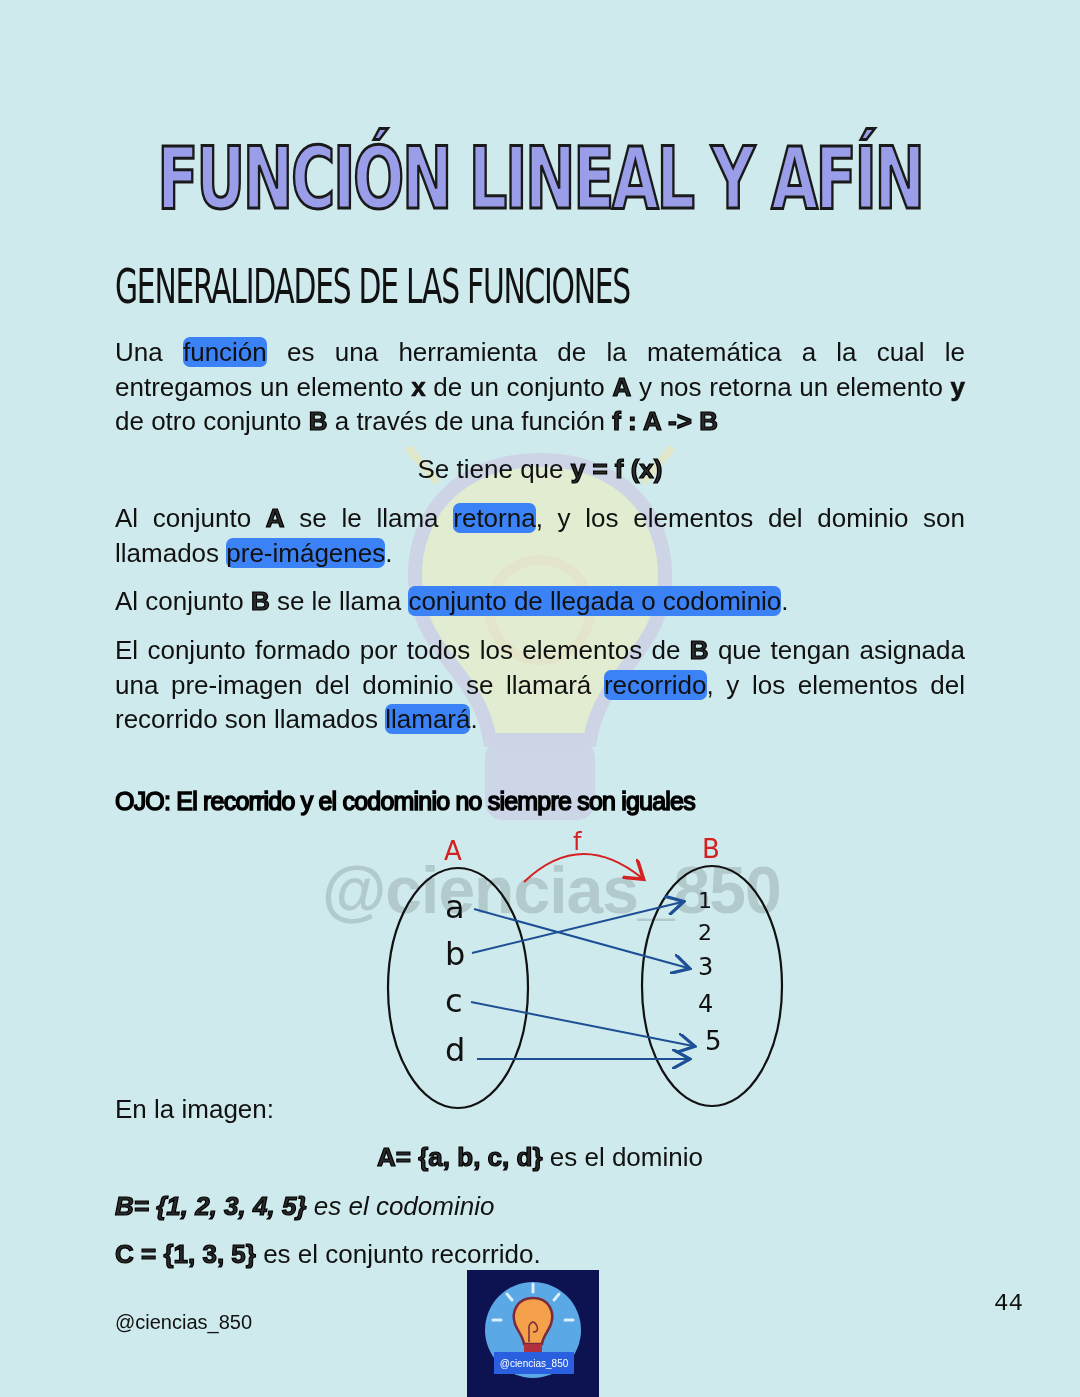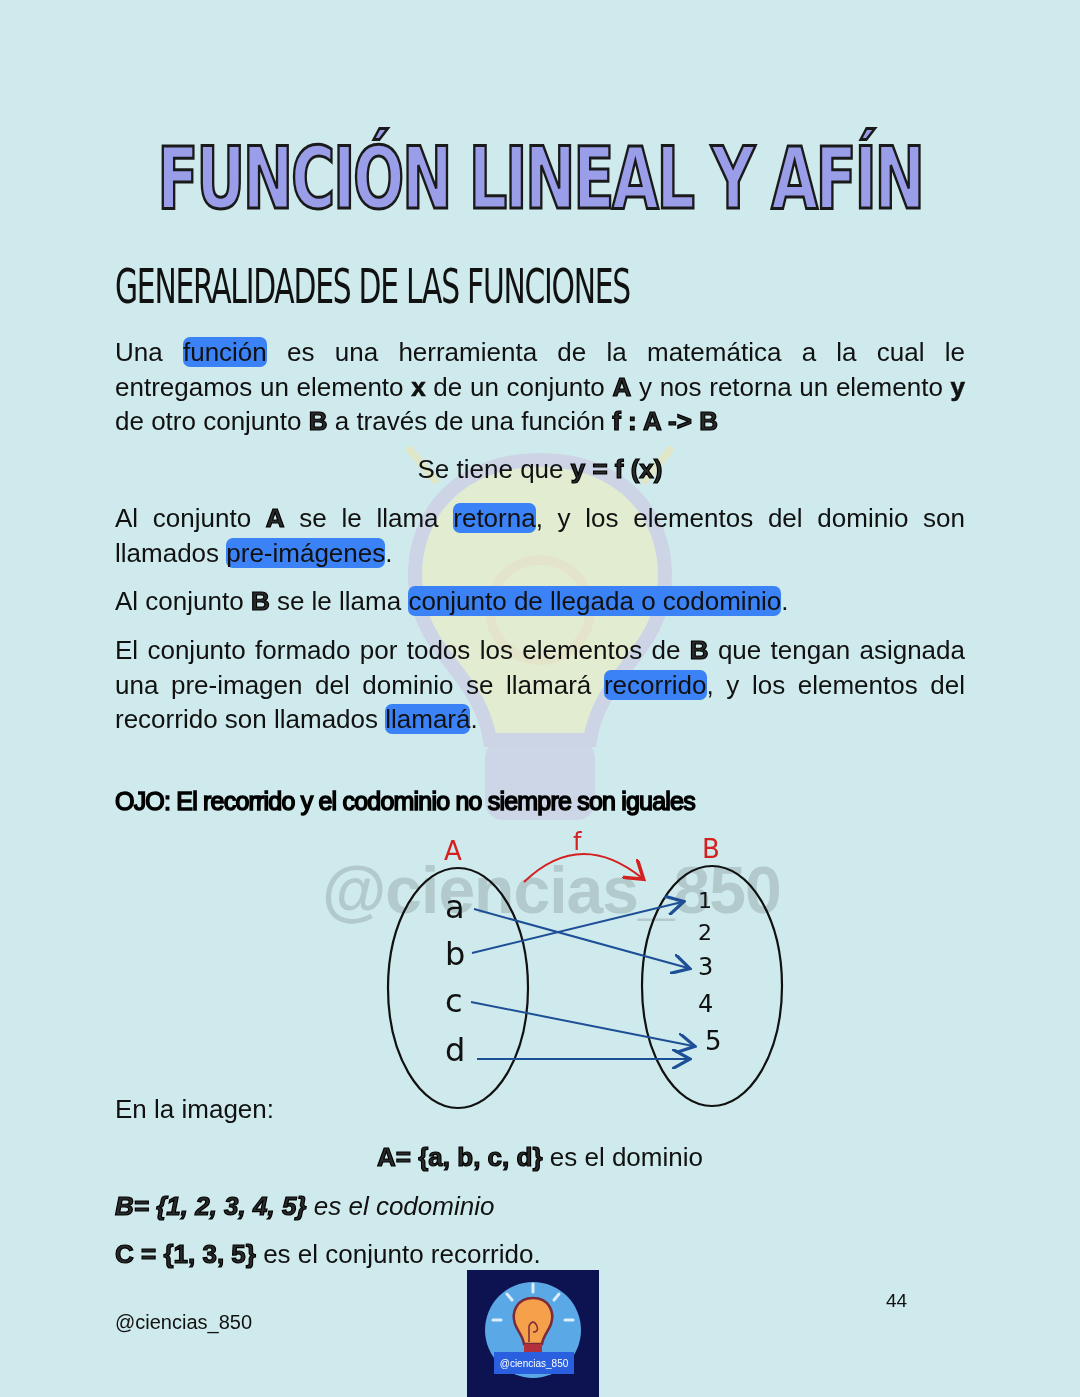--- a/index.html
+++ b/index.html
@@ -28,21 +28,21 @@
   .hl { background:#3b82f6;border-radius:7px; }
   .b { font-weight:bold; -webkit-text-stroke:0.6px #111; }
   .outline { font-weight:bold; color:#2a2a2a; -webkit-text-stroke:1.2px #000; }
   .ojo { position:absolute; left:115px; top:752px; font-size:25px; font-weight:normal; letter-spacing:-0.8px; color:#000000;margin-top:35px; -webkit-text-stroke:1.5px #000; }
   .diagram { position:absolute; left:370px; top:820px; width:430px; height:300px; }
   .watermark-handle {
     position:absolute; left:322px; top:852px; font-size:66px; font-weight:bold;
     color:#9db0b4; opacity:0.55; letter-spacing:-1px; pointer-events:none;
   }
   .footer-handle { position:absolute; left:115px; top:1311px; font-size:20px; color:#111; }
-  .page-num { position:absolute; left:886px; top:1290px; font-size:19px; color:#111; }
+  .page-num { position:absolute; left:994px; top:1290px; font-size:24px; color:#111;font-family:Liberation Mono, monospace; }
   .logo { position:absolute; left:467px; top:1270px; width:132px; height:127px; background:#0d1250; }
 </style>
 </head>
 <body>
 
 <svg class="watermark-bulb" viewBox="0 0 320 400">
   <g stroke="#f6e39a" stroke-width="8" stroke-linecap="round" opacity="0.8">
     <line x1="30" y1="10" x2="55" y2="40"></line>
     <line x1="290" y1="10" x2="265" y2="40"></line>
   </g>

